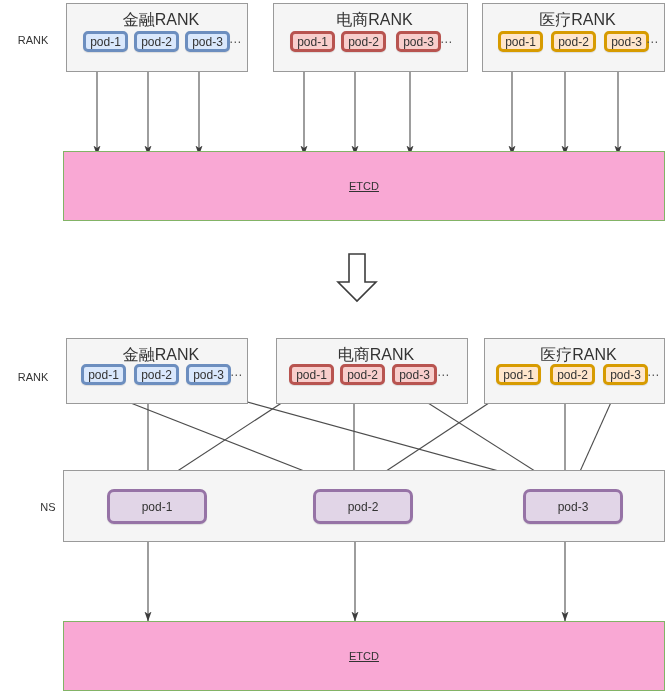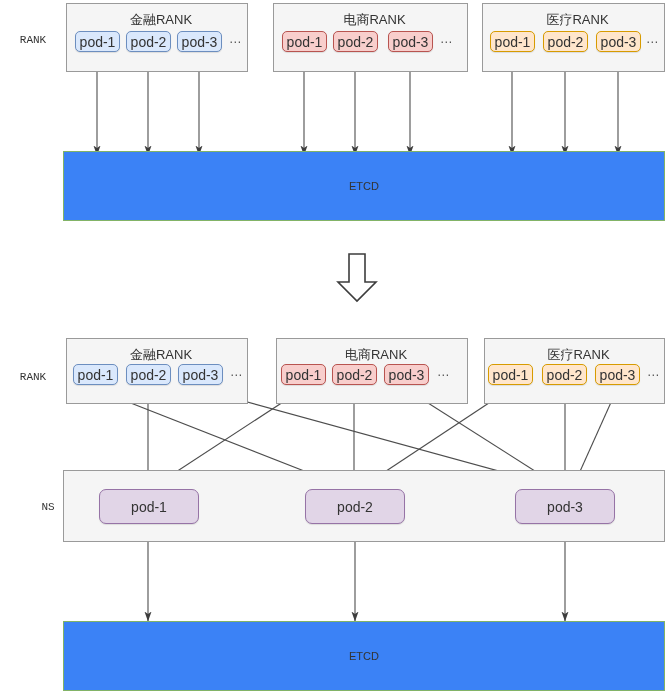--- a/index.html
+++ b/index.html
@@ -8,57 +8,58 @@
     font-family:"Liberation Sans","DejaVu Sans",sans-serif;
     color:#333333;
     -webkit-font-smoothing:antialiased;
   }
   #stage{position:absolute;left:0;top:0;width:670px;height:696px;}
   #edges{position:absolute;left:0;top:0;width:670px;height:696px;pointer-events:none;}
 
   
   .rowlabel{
     position:absolute;font-size:11px;color:#333;
-    text-align:center;line-height:14px;white-space:nowrap;font-family:Liberation Mono, monospace;
+    text-align:center;line-height:14px;white-space:nowrap;
   }
 
   
   .group{
     position:absolute;box-sizing:border-box;
     background:#f5f5f5;border:1px solid #9a9a9a;
   }
   .group-title{
     position:absolute;left:8px;right:0;top:8px;
-    text-align:center;font-size:13px;color:#333;line-height:15px;
+    text-align:center;font-size:16px;color:#333;line-height:15px;
   }
 
   
   .pod{
     position:absolute;box-sizing:border-box;
-    border-radius:5px;border:1px solid #0c4a6e;
+    border-radius:5px;border:3px solid #0c4a6e;
     display:flex;align-items:center;justify-content:center;
-    font-size:14px;line-height:12px;color:#333;
+    font-size:12px;line-height:12px;color:#333;
     box-shadow:0 1px 1px rgba(0,0,0,.10);
+    margin-left:8px;
   }
   .pod.blue{background:#dae8fc;border-color:#6c8ebf;}
   .pod.red{background:#f8cecc;border-color:#b85450;}
   .pod.orange{background:#ffe6cc;border-color:#d79b00;}
   .pod.purple{background:#e1d5e7;border-color:#9673a6;}
 
   .ellipsis{
     position:absolute;font-size:12px;color:#555;letter-spacing:1px;
     line-height:12px;
   }
 
   
   .etcd{
     position:absolute;box-sizing:border-box;
-    background:#3b82f6;border:1px solid #82b366;
+    background:#f9a8d4;border:1px solid #82b366;
     display:flex;align-items:center;justify-content:center;
-    font-size:11px;color:#333;
+    font-size:11px;color:#333;text-decoration:underline;
   }
 
   
   .nsband{
     position:absolute;box-sizing:border-box;
     background:#f5f5f5;border:1px solid #9a9a9a;
   }
 
   .bigarrow{position:absolute;}
 </style>

